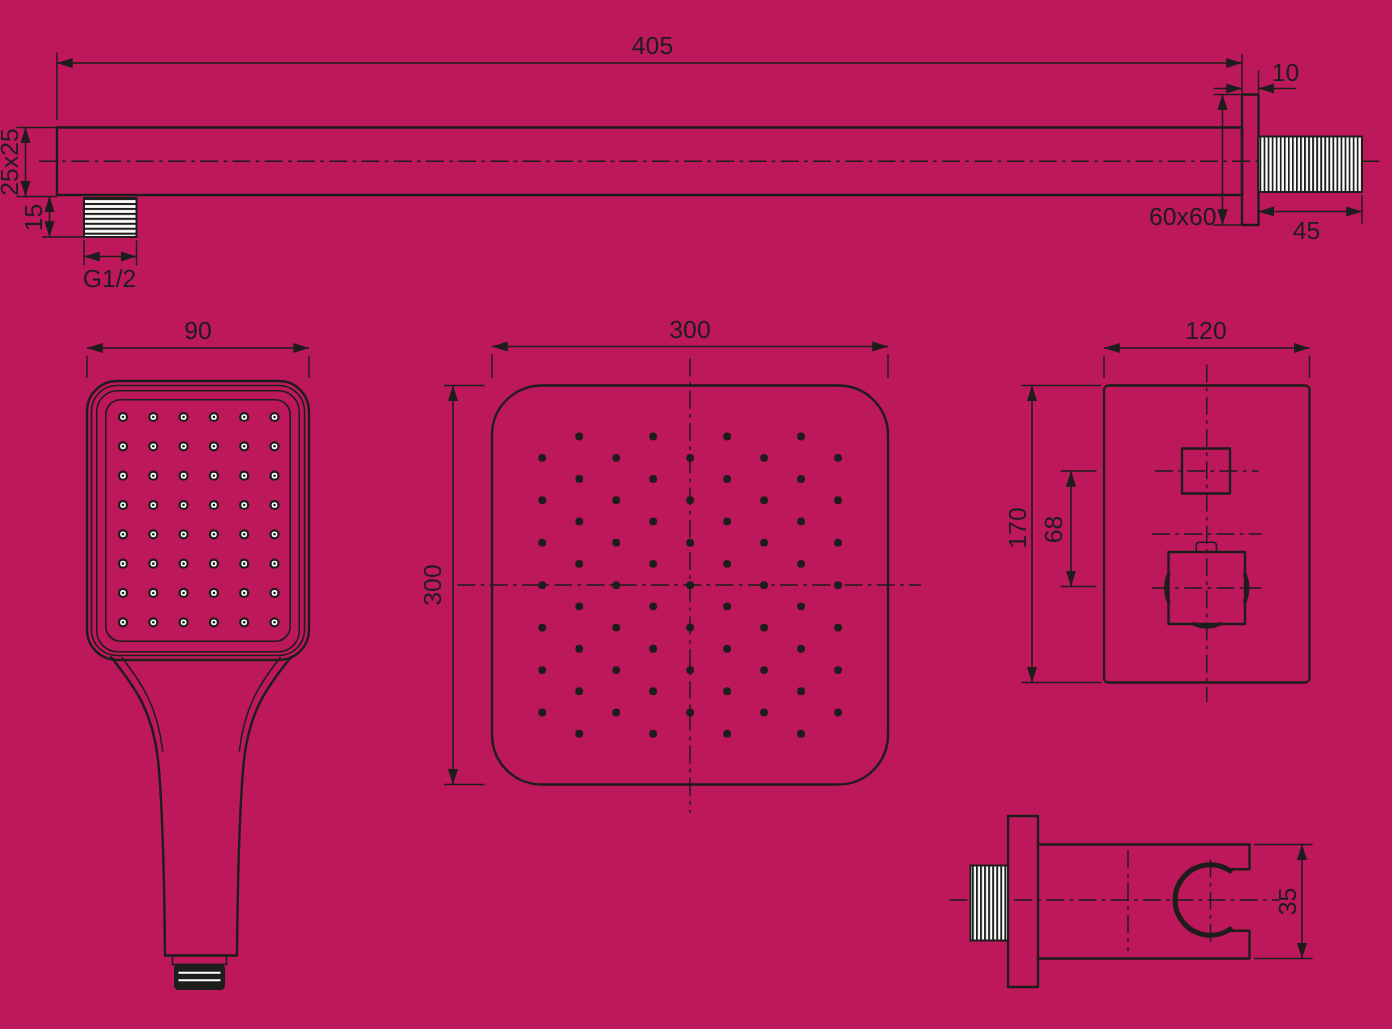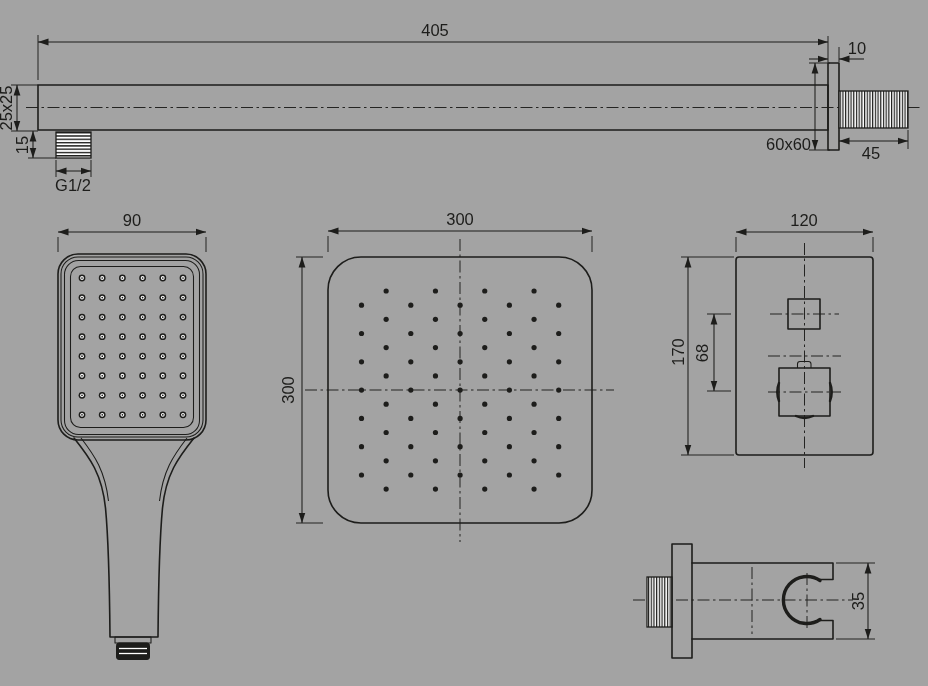--- a/index.html
+++ b/index.html
@@ -1,16 +1,16 @@
 <!DOCTYPE html>
 <html><head>
 <meta charset="utf-8">
 <style>
   html,body{margin:0;padding:0;background:#ffffff;}
-  .stage{width:928px;height:686px;background:#a3a3a3;position:relative;overflow:hidden;}
+  .stage{width:928px;height:686px;background:#be185d;position:relative;overflow:hidden;}
   svg{display:block;}
   text{font-family:"Liberation Sans","DejaVu Sans",sans-serif;font-size:16.5px;fill:#1d1d1b;}
   .ol{fill:none;stroke:#1d1d1b;stroke-width:1.6;stroke-linejoin:round;stroke-linecap:round;}
   .ol2{fill:none;stroke:#1d1d1b;stroke-width:1.05;stroke-linejoin:round;}
   .dim{fill:none;stroke:#1d1d1b;stroke-width:1.05;}
   .ext{fill:none;stroke:#1d1d1b;stroke-width:0.95;}
   .cl{fill:none;stroke:#1d1d1b;stroke-width:0.95;stroke-dasharray:12 3.5 2.5 3.5;}
   .hatch{stroke:#1d1d1b;stroke-width:1.3;}
   .thick{fill:none;stroke:#1d1d1b;stroke-width:3.4;stroke-linecap:round;}
   .bump{fill:none;stroke:#1d1d1b;stroke-width:2.4;stroke-linecap:round;}

